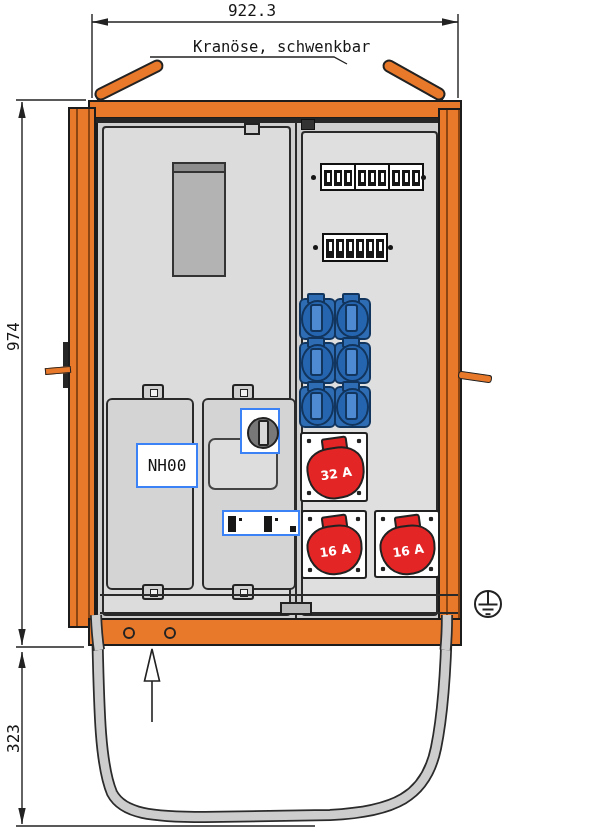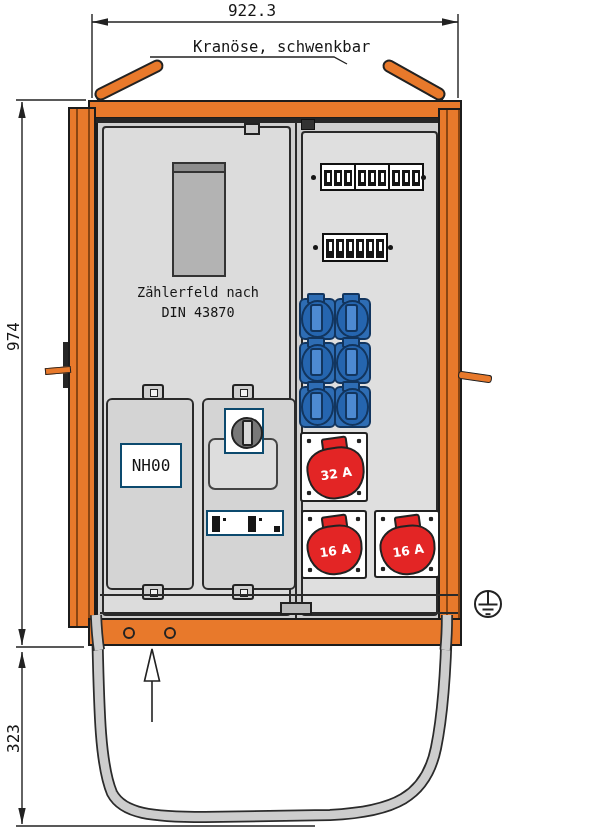--- a/index.html
+++ b/index.html
@@ -11,21 +11,21 @@
   
   .orange{background:var(--c-orange,#E8792B);}
   .cap{border:2px solid var(--c-outline,#1C1C1C);}
   .door{border:2px solid var(--c-outline,#1C1C1C);
         background:repeating-linear-gradient(90deg,var(--c-orange,#E8792B) 0 6px,#8a4512 6px 8px,var(--c-orange,#E8792B) 8px 12px);}
   .body-box{background:var(--c-body,#CFCFCF);border:2px solid var(--c-outline,#1C1C1C);}
   .panel{background:var(--c-panel,#DCDCDC);border:2px solid #2a2a2a;border-radius:4px;}
   .mod-box{background:#D4D4D4;border:2px solid #2a2a2a;border-radius:6px;}
   .clip{background:#cfcfcf;border:2px solid #222;border-radius:3px;}
   .clip::after{content:"";position:absolute;left:6px;top:3px;width:6px;height:6px;background:#f2f2f2;border:1.5px solid #222;}
-  .white-plate{background:#fff;border:2px solid #0c4a6e;}
+  .white-plate{background:#fff;border:2px solid #3b82f6;margin-left:16px;}
   .sill-line{background:#2a2a2a;}
   .ring{border:2px solid #222;border-radius:50%;background:var(--c-orange,#E8792B);}
   
   .bk-row{position:absolute;display:flex;border:2px solid #101010;background:#101010;}
   .bk-group{display:flex;background:#fff;padding:5px 2px 3px 2px;gap:2px;margin-right:2px;}
   .bk-group:last-child{margin-right:0;}
   .bk-row2{padding:4px 2px 2px 2px;background:#fff;display:flex;gap:2px;}
   .bk-module{width:8px;height:16px;background:#161616;position:relative;}
   .bk-row2 .bk-module{height:19px;}
   .bk-module::after{content:"";position:absolute;left:2.5px;top:3px;width:3px;height:9px;background:#fff;}
@@ -80,21 +80,20 @@
   <div class="abs orange cap" style="left:88px;top:100px;width:374px;height:19px;"></div>
   <div class="abs" style="left:92px;top:118px;width:366px;height:5px;background:#262626;"></div>
 
   <div class="abs door" style="left:68px;top:107px;width:28px;height:521px;"></div>
   <div class="abs door" style="left:438px;top:108px;width:24px;height:520px;"></div>
   <div class="abs orange" style="left:45px;top:367px;width:26px;height:7px;border:1.5px solid #222;transform:rotate(-5deg);"></div>
   <div class="abs orange" style="left:458px;top:373px;width:34px;height:8px;border:1.5px solid #222;border-radius:3px;transform:rotate(8deg);"></div>
 
   <div class="abs panel" style="left:102px;top:126px;width:189px;height:490px;"></div>
   <div class="abs meter-window" style="left:172px;top:162px;width:54px;height:115px;"></div>
-  <div class="lbl" style="left:108px;top:282px;width:180px;text-align:center;font-size:13.5px;line-height:1.5;"><span>Zählerfeld nach</span><br><span>DIN 43870</span></div>
 
   <div class="abs" style="left:295px;top:122px;width:2px;height:496px;background:#2a2a2a;"></div>
   <div class="abs" style="left:244px;top:123px;width:16px;height:12px;background:#cfcfcf;border:2px solid #222;"></div>
   <div class="abs" style="left:301px;top:119px;width:14px;height:11px;background:#333;border:1.5px solid #111;"></div>
 
   <div class="abs clip" style="left:142px;top:384px;width:22px;height:16px;"></div>
   <div class="abs clip" style="left:232px;top:384px;width:22px;height:16px;"></div>
   <div class="abs mod-box" style="left:106px;top:398px;width:88px;height:192px;"></div>
   <div class="abs mod-box" style="left:202px;top:398px;width:94px;height:192px;"></div>
   <div class="abs white-plate" style="left:120px;top:443px;width:62px;height:45px;display:flex;align-items:center;justify-content:center;font-size:16px;">

